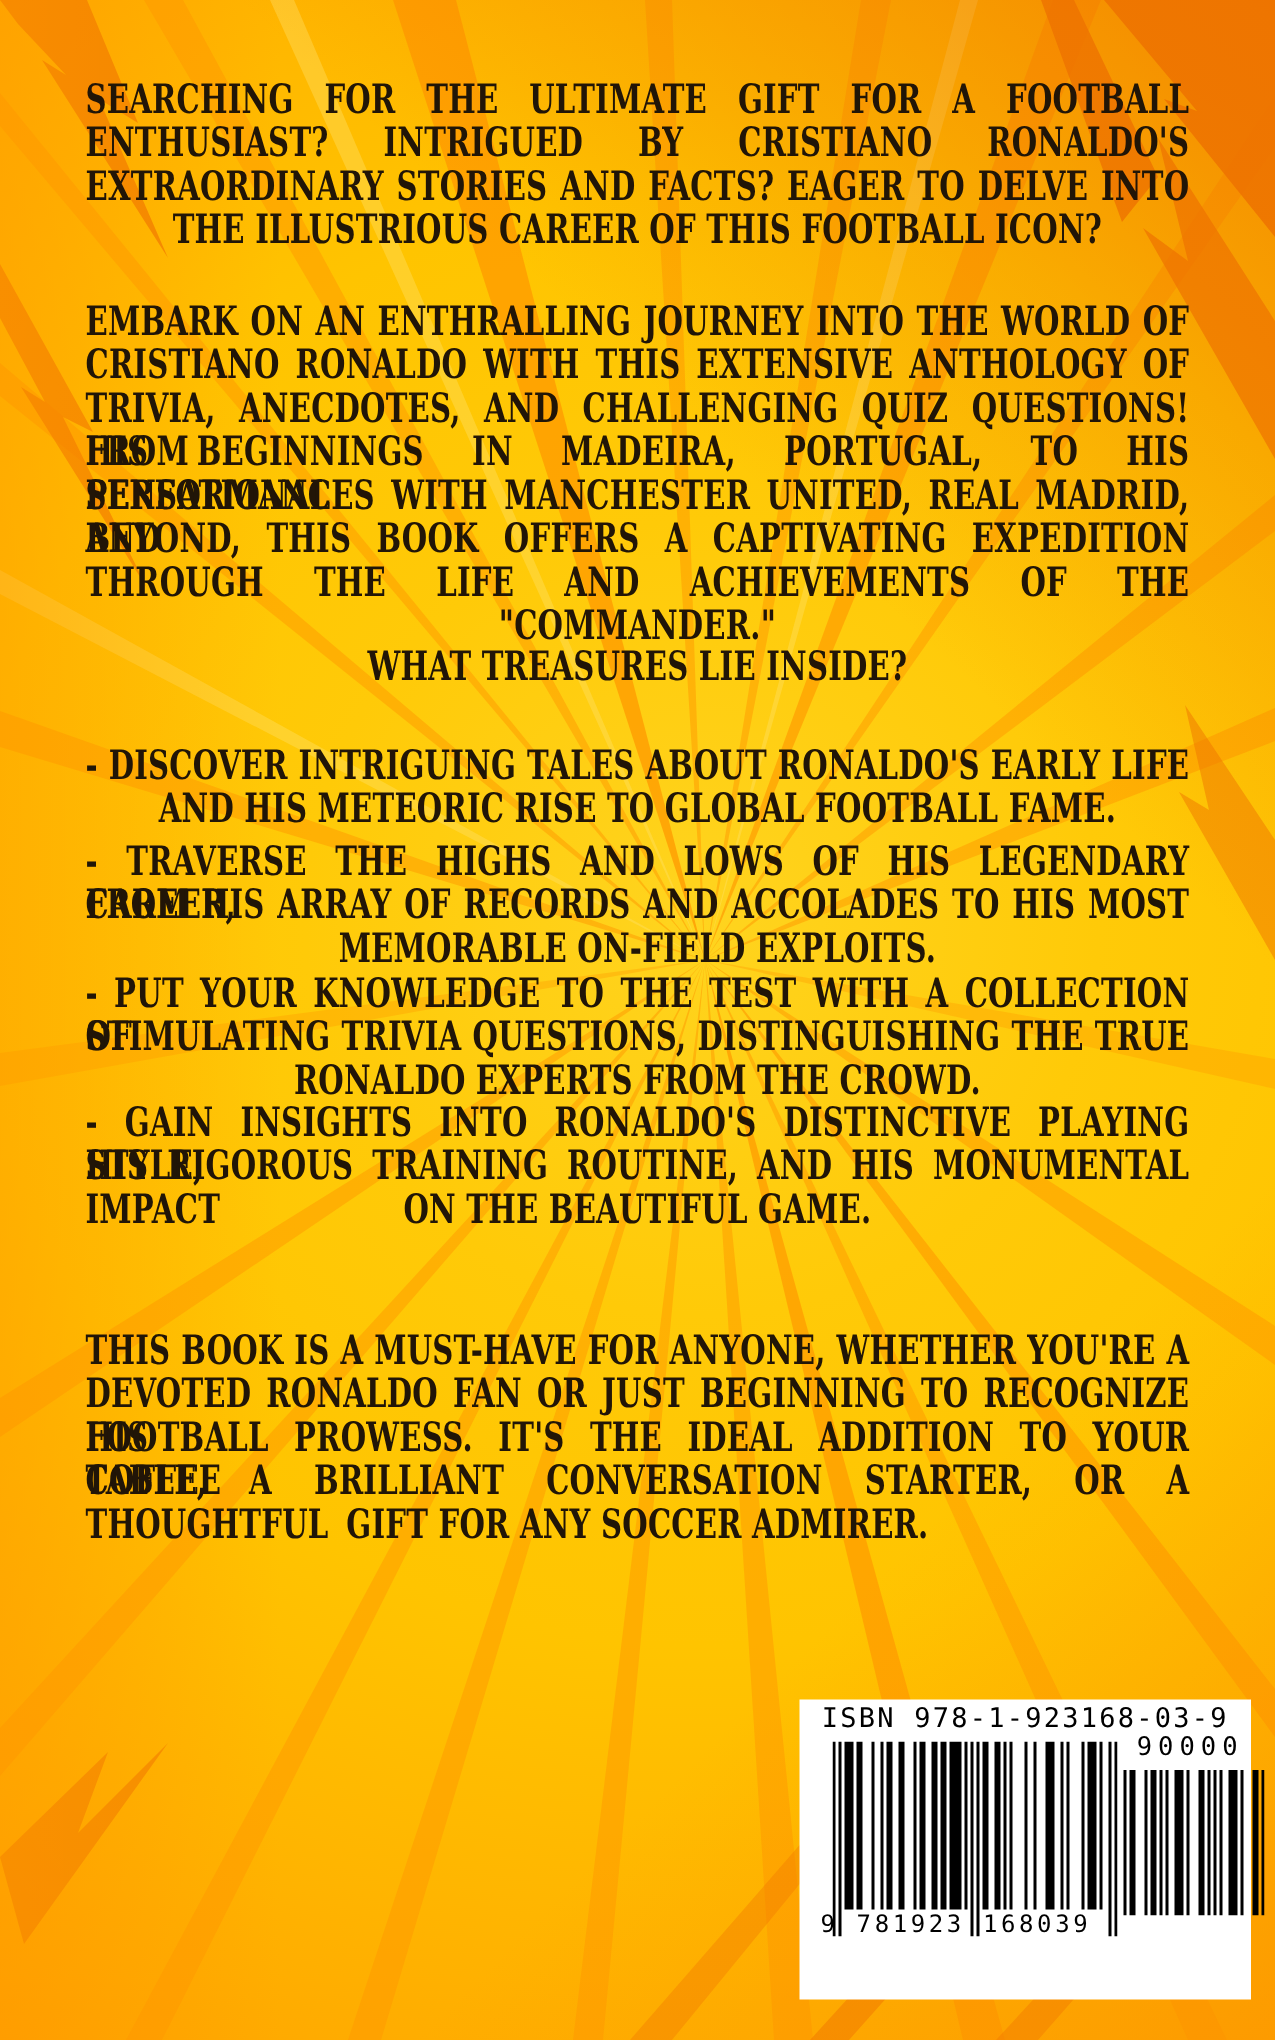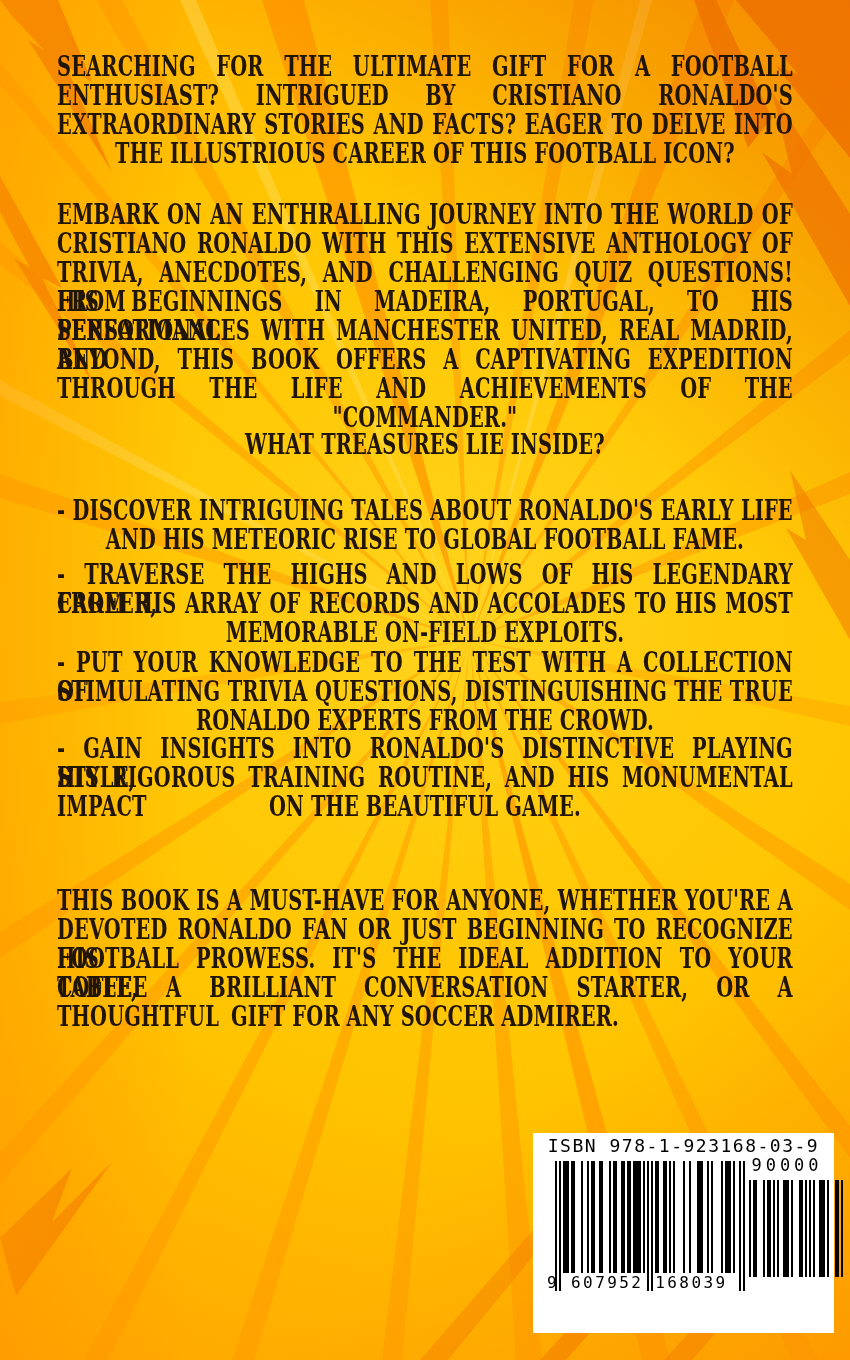--- a/index.html
+++ b/index.html
@@ -51,21 +51,21 @@
   #ean13{position:absolute;left:22px;top:28px;}
   .bc-digits{
     position:absolute;left:14px;top:140px;width:210px;
     font-family:"DejaVu Sans Mono", monospace;
     font-size:16px;letter-spacing:2.4px;
     color:var(--barcode-ink,#000);
     white-space:nowrap;
   }
   .addon-label{
     position:absolute;left:212px;top:22px;width:84px;
-    text-align:center;
+    text-align:right;
     font-family:"DejaVu Sans Mono", monospace;
     font-size:17px;letter-spacing:4px;
     color:var(--barcode-ink,#000);
     white-space:nowrap;
   }
   #ean5{position:absolute;left:214px;top:47px;}
 </style>
 </head>
 <body>
 
@@ -196,21 +196,21 @@
         <rect x="134" y="0" width="2" height="112" fill="#000000"></rect>
         <rect x="142" y="0" width="6" height="112" fill="#000000"></rect>
         <rect x="152" y="0" width="2" height="112" fill="#000000"></rect>
         <rect x="156" y="0" width="2" height="112" fill="#000000"></rect>
         <rect x="166" y="0" width="2" height="112" fill="#000000"></rect>
         <rect x="170" y="0" width="6" height="112" fill="#000000"></rect>
         <rect x="178" y="0" width="2" height="112" fill="#000000"></rect>
         <rect x="184" y="0" width="2" height="130" fill="#000000"></rect>
         <rect x="188" y="0" width="2" height="130" fill="#000000"></rect>
       </svg>
-    <div class="bc-digits">9 607952 168039</div>
+    <div class="bc-digits">9 781923 168039</div>
     <div class="addon-label">90000</div>
     <svg id="ean5" width="96" height="97" viewBox="0 0 96 97">
         <rect x="2" y="0" width="2" height="97" fill="#000000"></rect>
         <rect x="6" y="0" width="4" height="97" fill="#000000"></rect>
         <rect x="16" y="0" width="2" height="97" fill="#000000"></rect>
         <rect x="20" y="0" width="4" height="97" fill="#000000"></rect>
         <rect x="26" y="0" width="2" height="97" fill="#000000"></rect>
         <rect x="30" y="0" width="2" height="97" fill="#000000"></rect>
         <rect x="36" y="0" width="6" height="97" fill="#000000"></rect>
         <rect x="44" y="0" width="2" height="97" fill="#000000"></rect>

